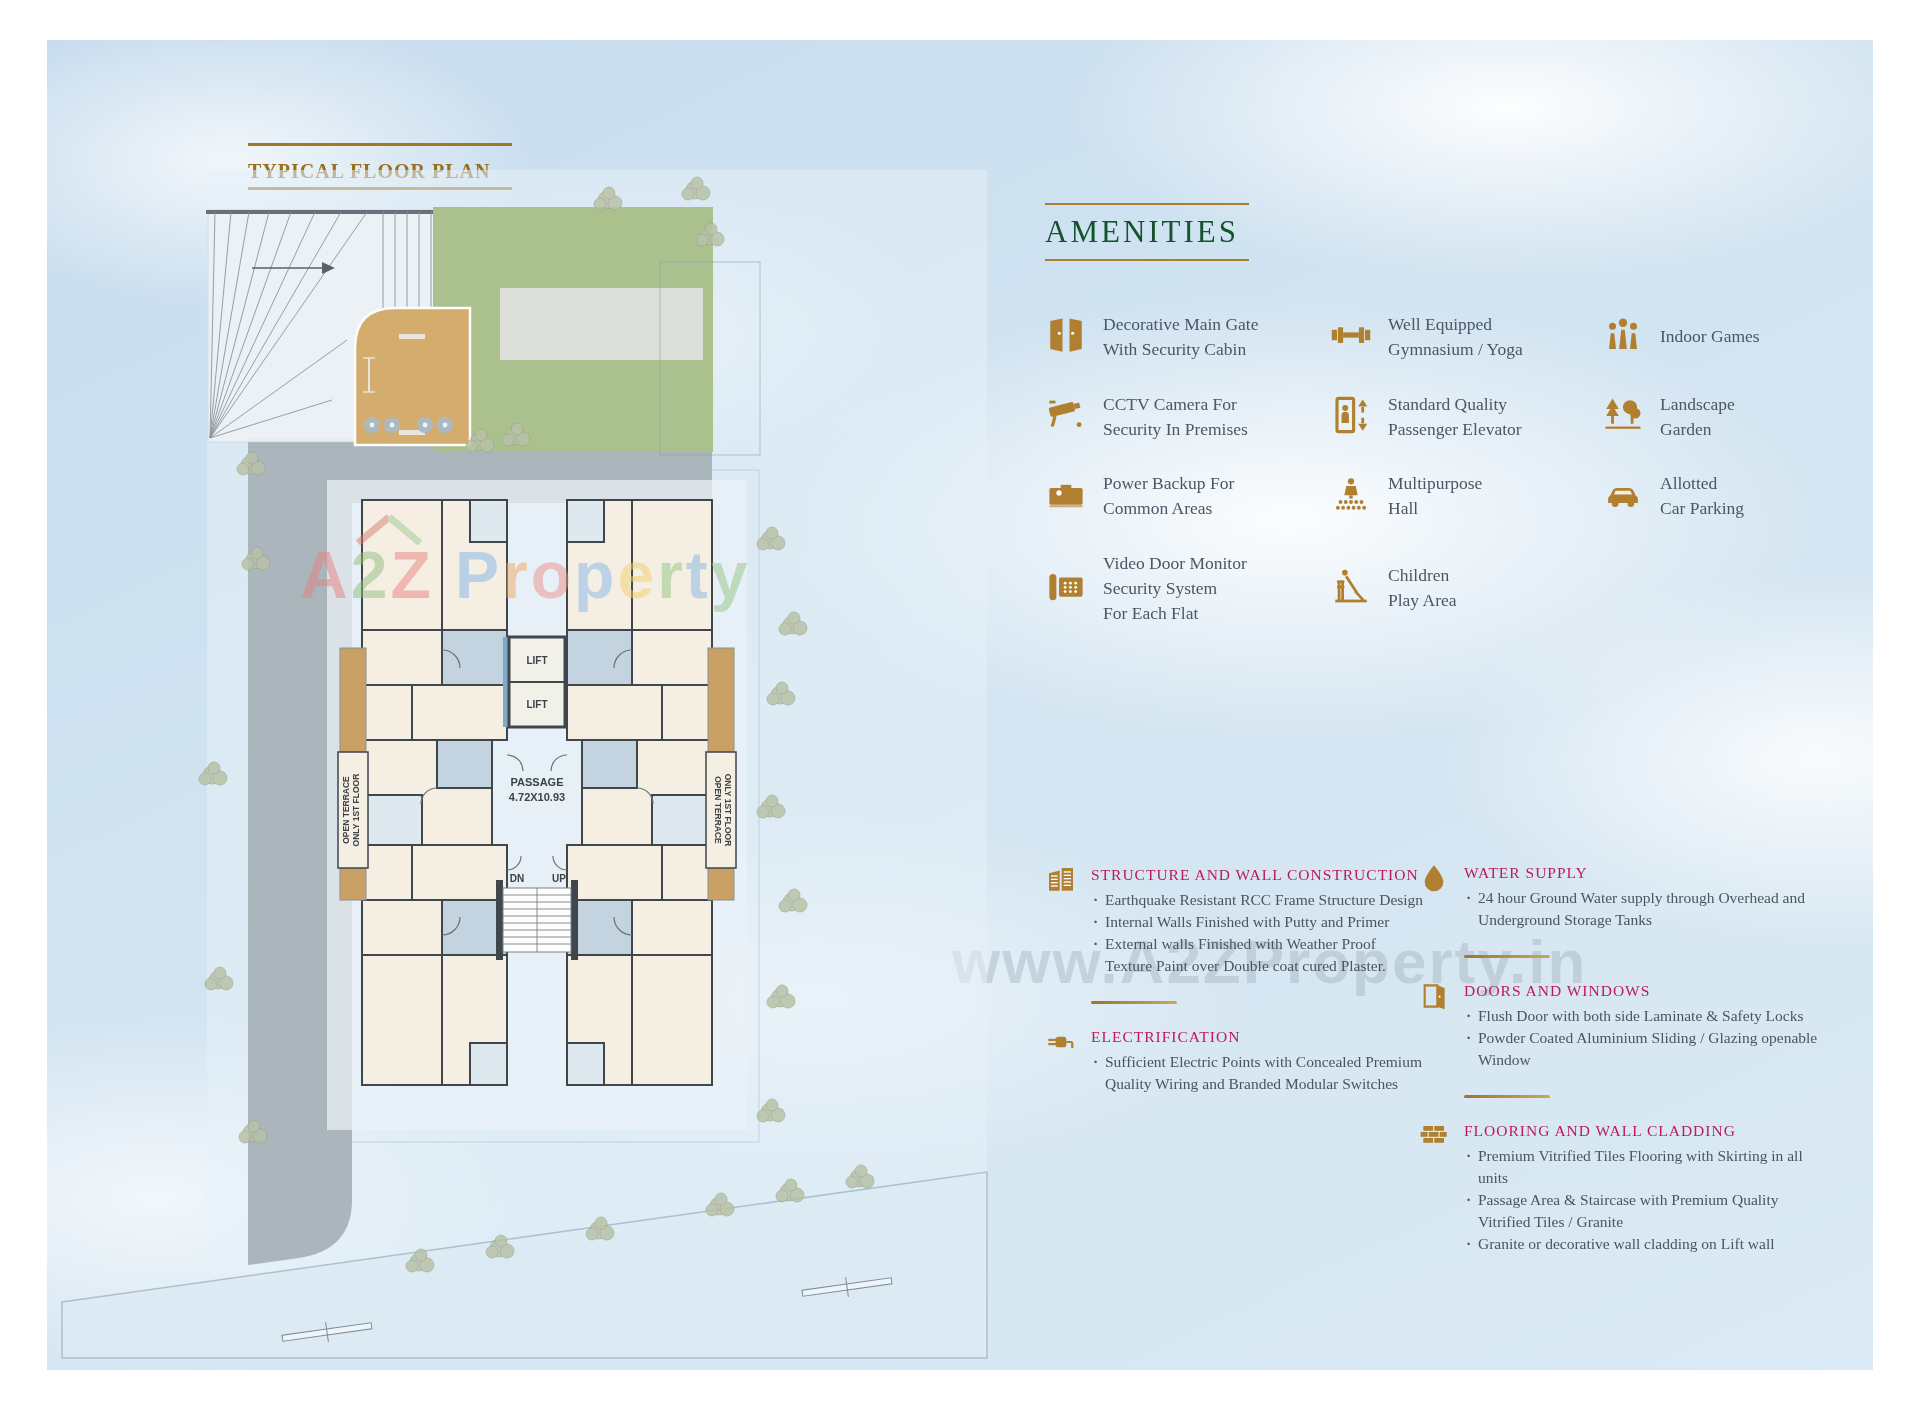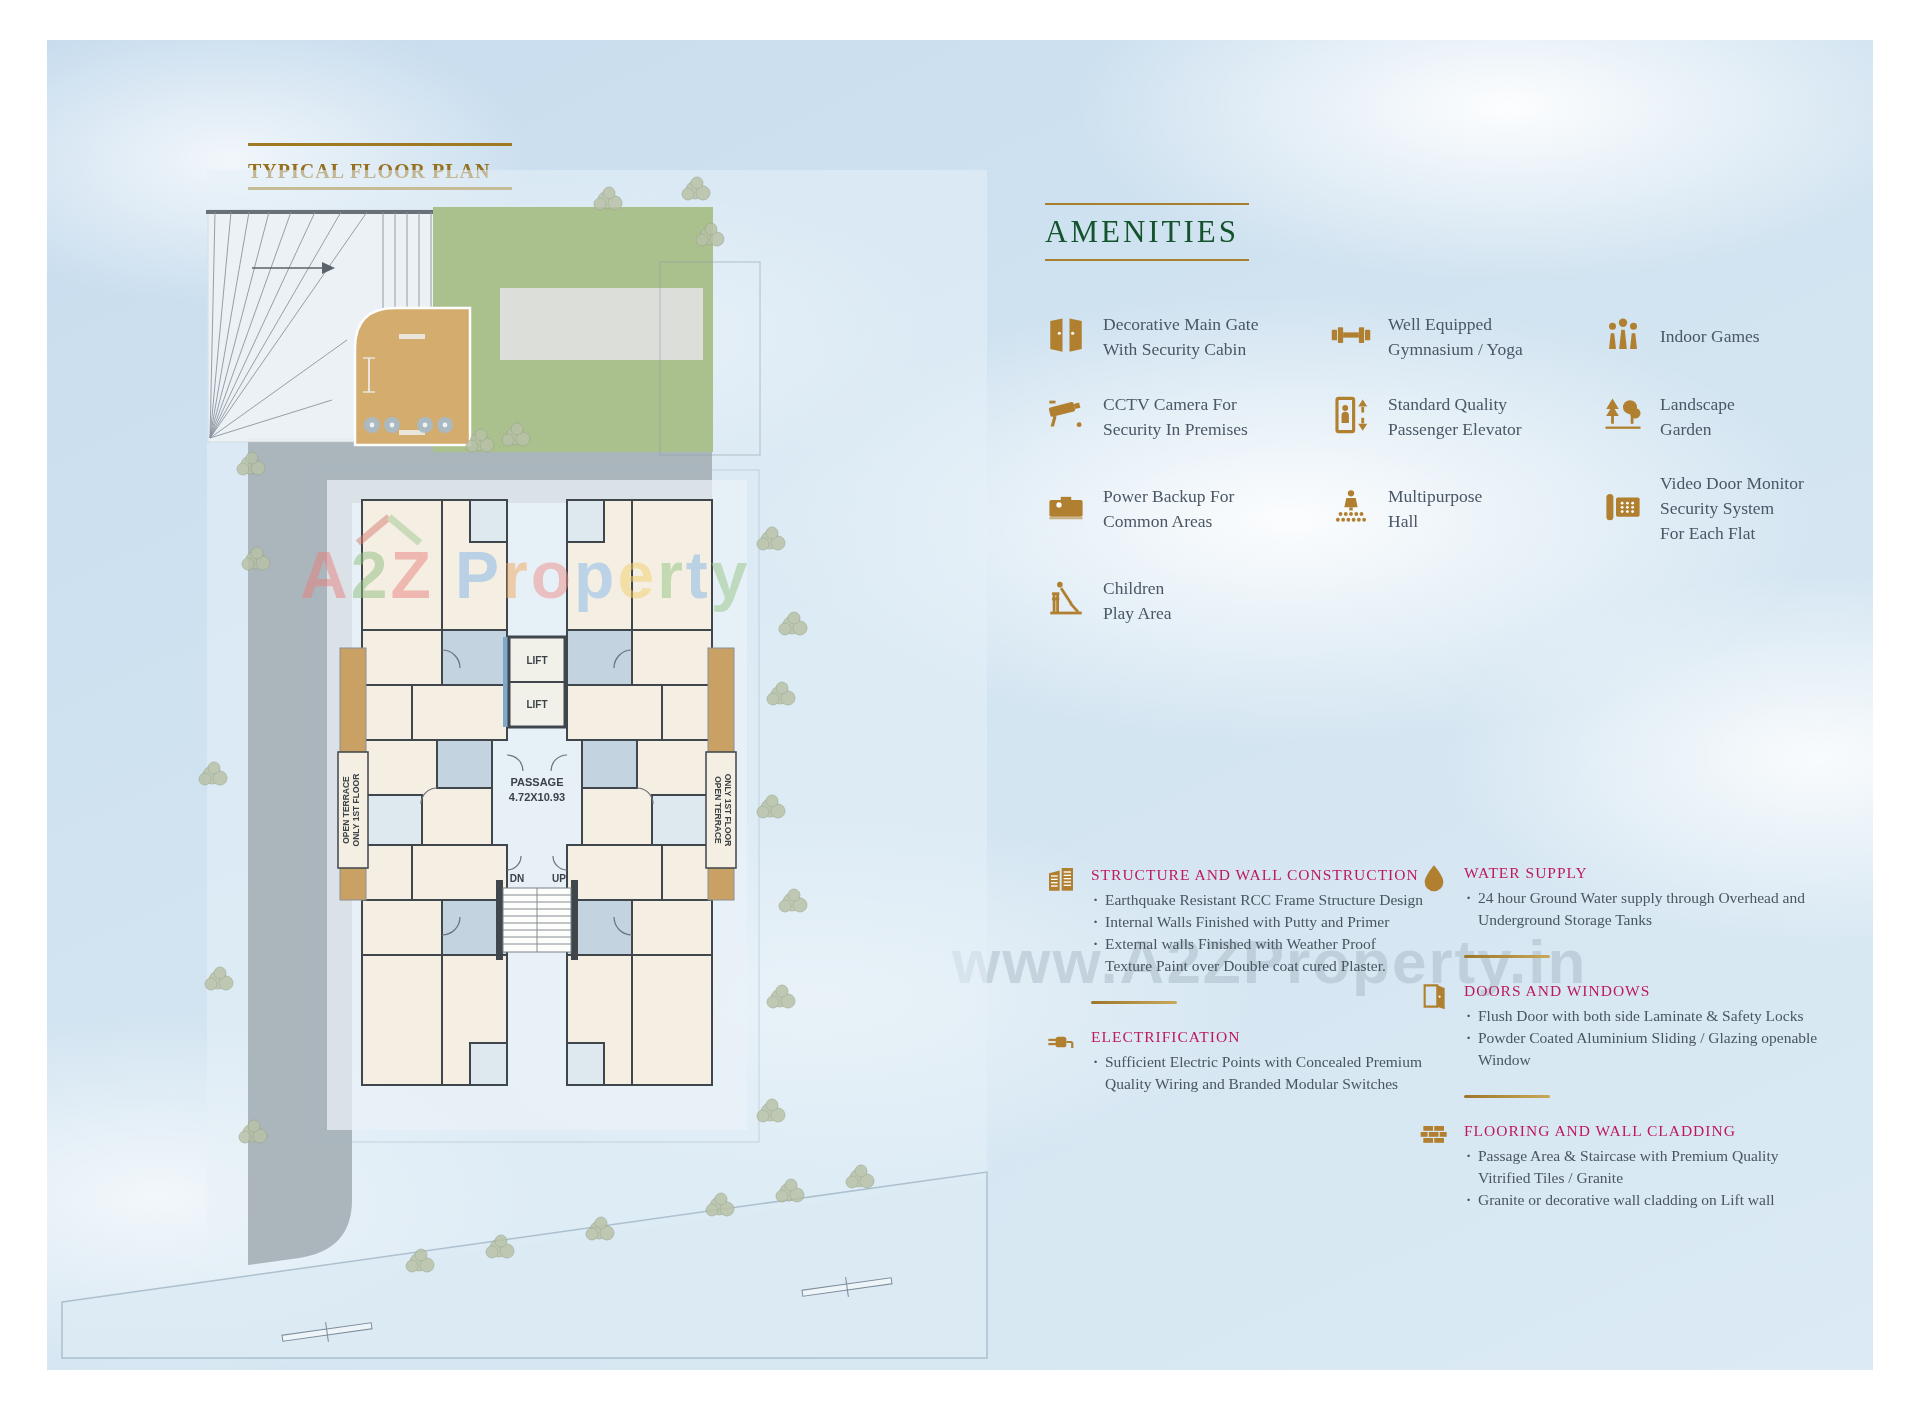--- a/index.html
+++ b/index.html
@@ -382,20 +382,32 @@
               <circle cx="10.5" cy="19.3" r="1.1"></circle>
               <circle cx="13.5" cy="19.3" r="1.1"></circle>
               <circle cx="16.5" cy="19.3" r="1.1"></circle>
               <circle cx="19.5" cy="19.3" r="1.1"></circle>
             </g>
           </svg>
       </span>
       <span class="amen-label">Multipurpose
 Hall</span>
     </div>
+    <div class="amen-item">
+      <span class="amen-ic">
+        <svg width="42" height="42" viewBox="0 0 24 24" class="gold">
+            <path d="M3.5 16.5v-2.2c0-.9.5-1.6 1.2-1.9l1.3-2.8C6.5 8.6 7.5 8 8.6 8h6.8c1.1 0 2.1.6 2.6 1.6l1.3 2.8c.7.3 1.2 1 1.2 1.9v2.2z"></path>
+            <path d="M7.8 9.5h8.4l1 2.2H6.8z" fill="#fff" opacity="0.85"></path>
+            <circle cx="7.5" cy="17" r="1.9"></circle>
+            <circle cx="16.5" cy="17" r="1.9"></circle>
+          </svg>
+      </span>
+      <span class="amen-label">Allotted
+Car Parking</span>
+    </div>
 
     <div class="amen-item">
       <span class="amen-ic">
         <svg width="42" height="42" viewBox="0 0 24 24" class="gold">
             <rect x="2.5" y="4.5" width="4" height="15" rx="2"></rect>
             <rect x="8" y="6.5" width="13.5" height="11" rx="1"></rect>
             <g fill="#fff">
               <circle cx="11.5" cy="9.8" r="0.8"></circle>
               <circle cx="14.5" cy="9.8" r="0.8"></circle>
               <circle cx="17.5" cy="9.8" r="0.8"></circle>
@@ -520,19 +532,20 @@
             <rect x="2" y="9" width="5.2" height="3.6"></rect>
             <rect x="8.1" y="9" width="7.3" height="3.6"></rect>
             <rect x="16.3" y="9" width="5.2" height="3.6"></rect>
             <rect x="4" y="13.5" width="7.3" height="3.6"></rect>
             <rect x="12.2" y="13.5" width="7.3" height="3.6"></rect>
           </svg>
       </span>
       <div class="spec-body">
         <div class="spec-title">FLOORING AND WALL CLADDING</div>
         <ul>
+          <li>Premium Vitrified Tiles Flooring with Skirting in all units</li>
           <li>Passage Area &amp; Staircase with Premium Quality Vitrified Tiles / Granite</li>
           <li>Granite or decorative wall cladding on Lift wall</li>
         </ul>
       </div>
     </div>
   </div>
 </div>
 
 </body></html>

